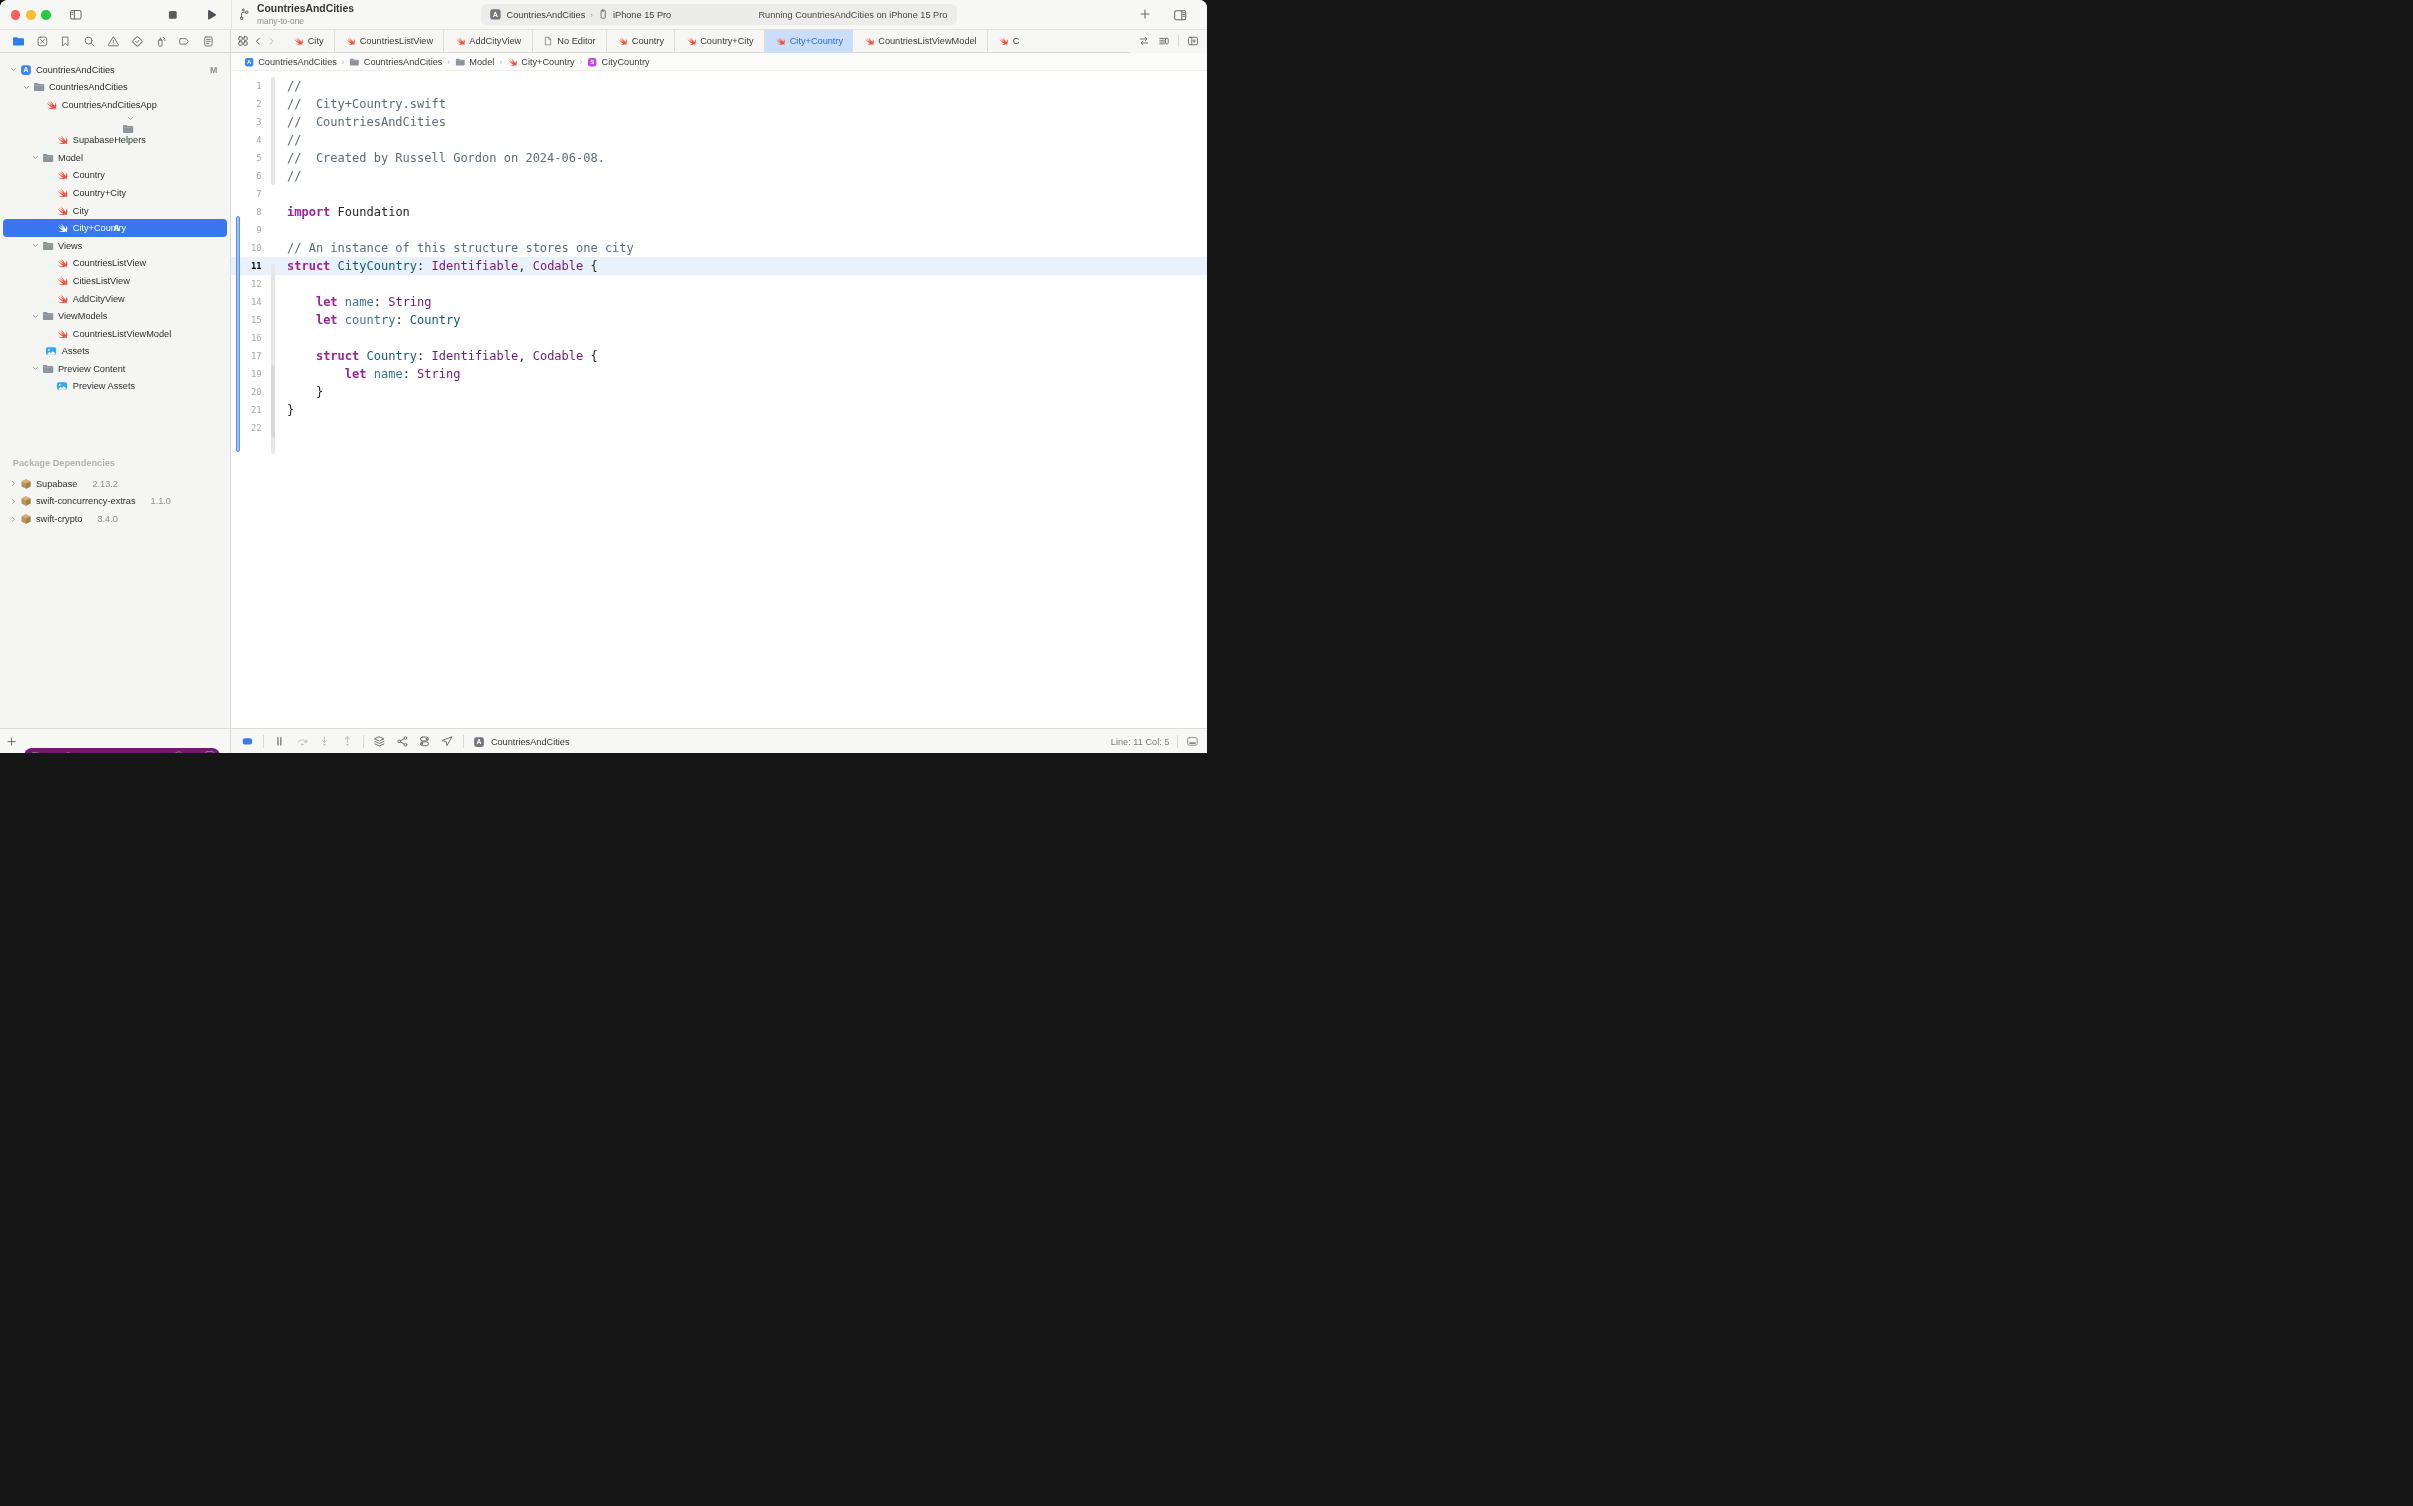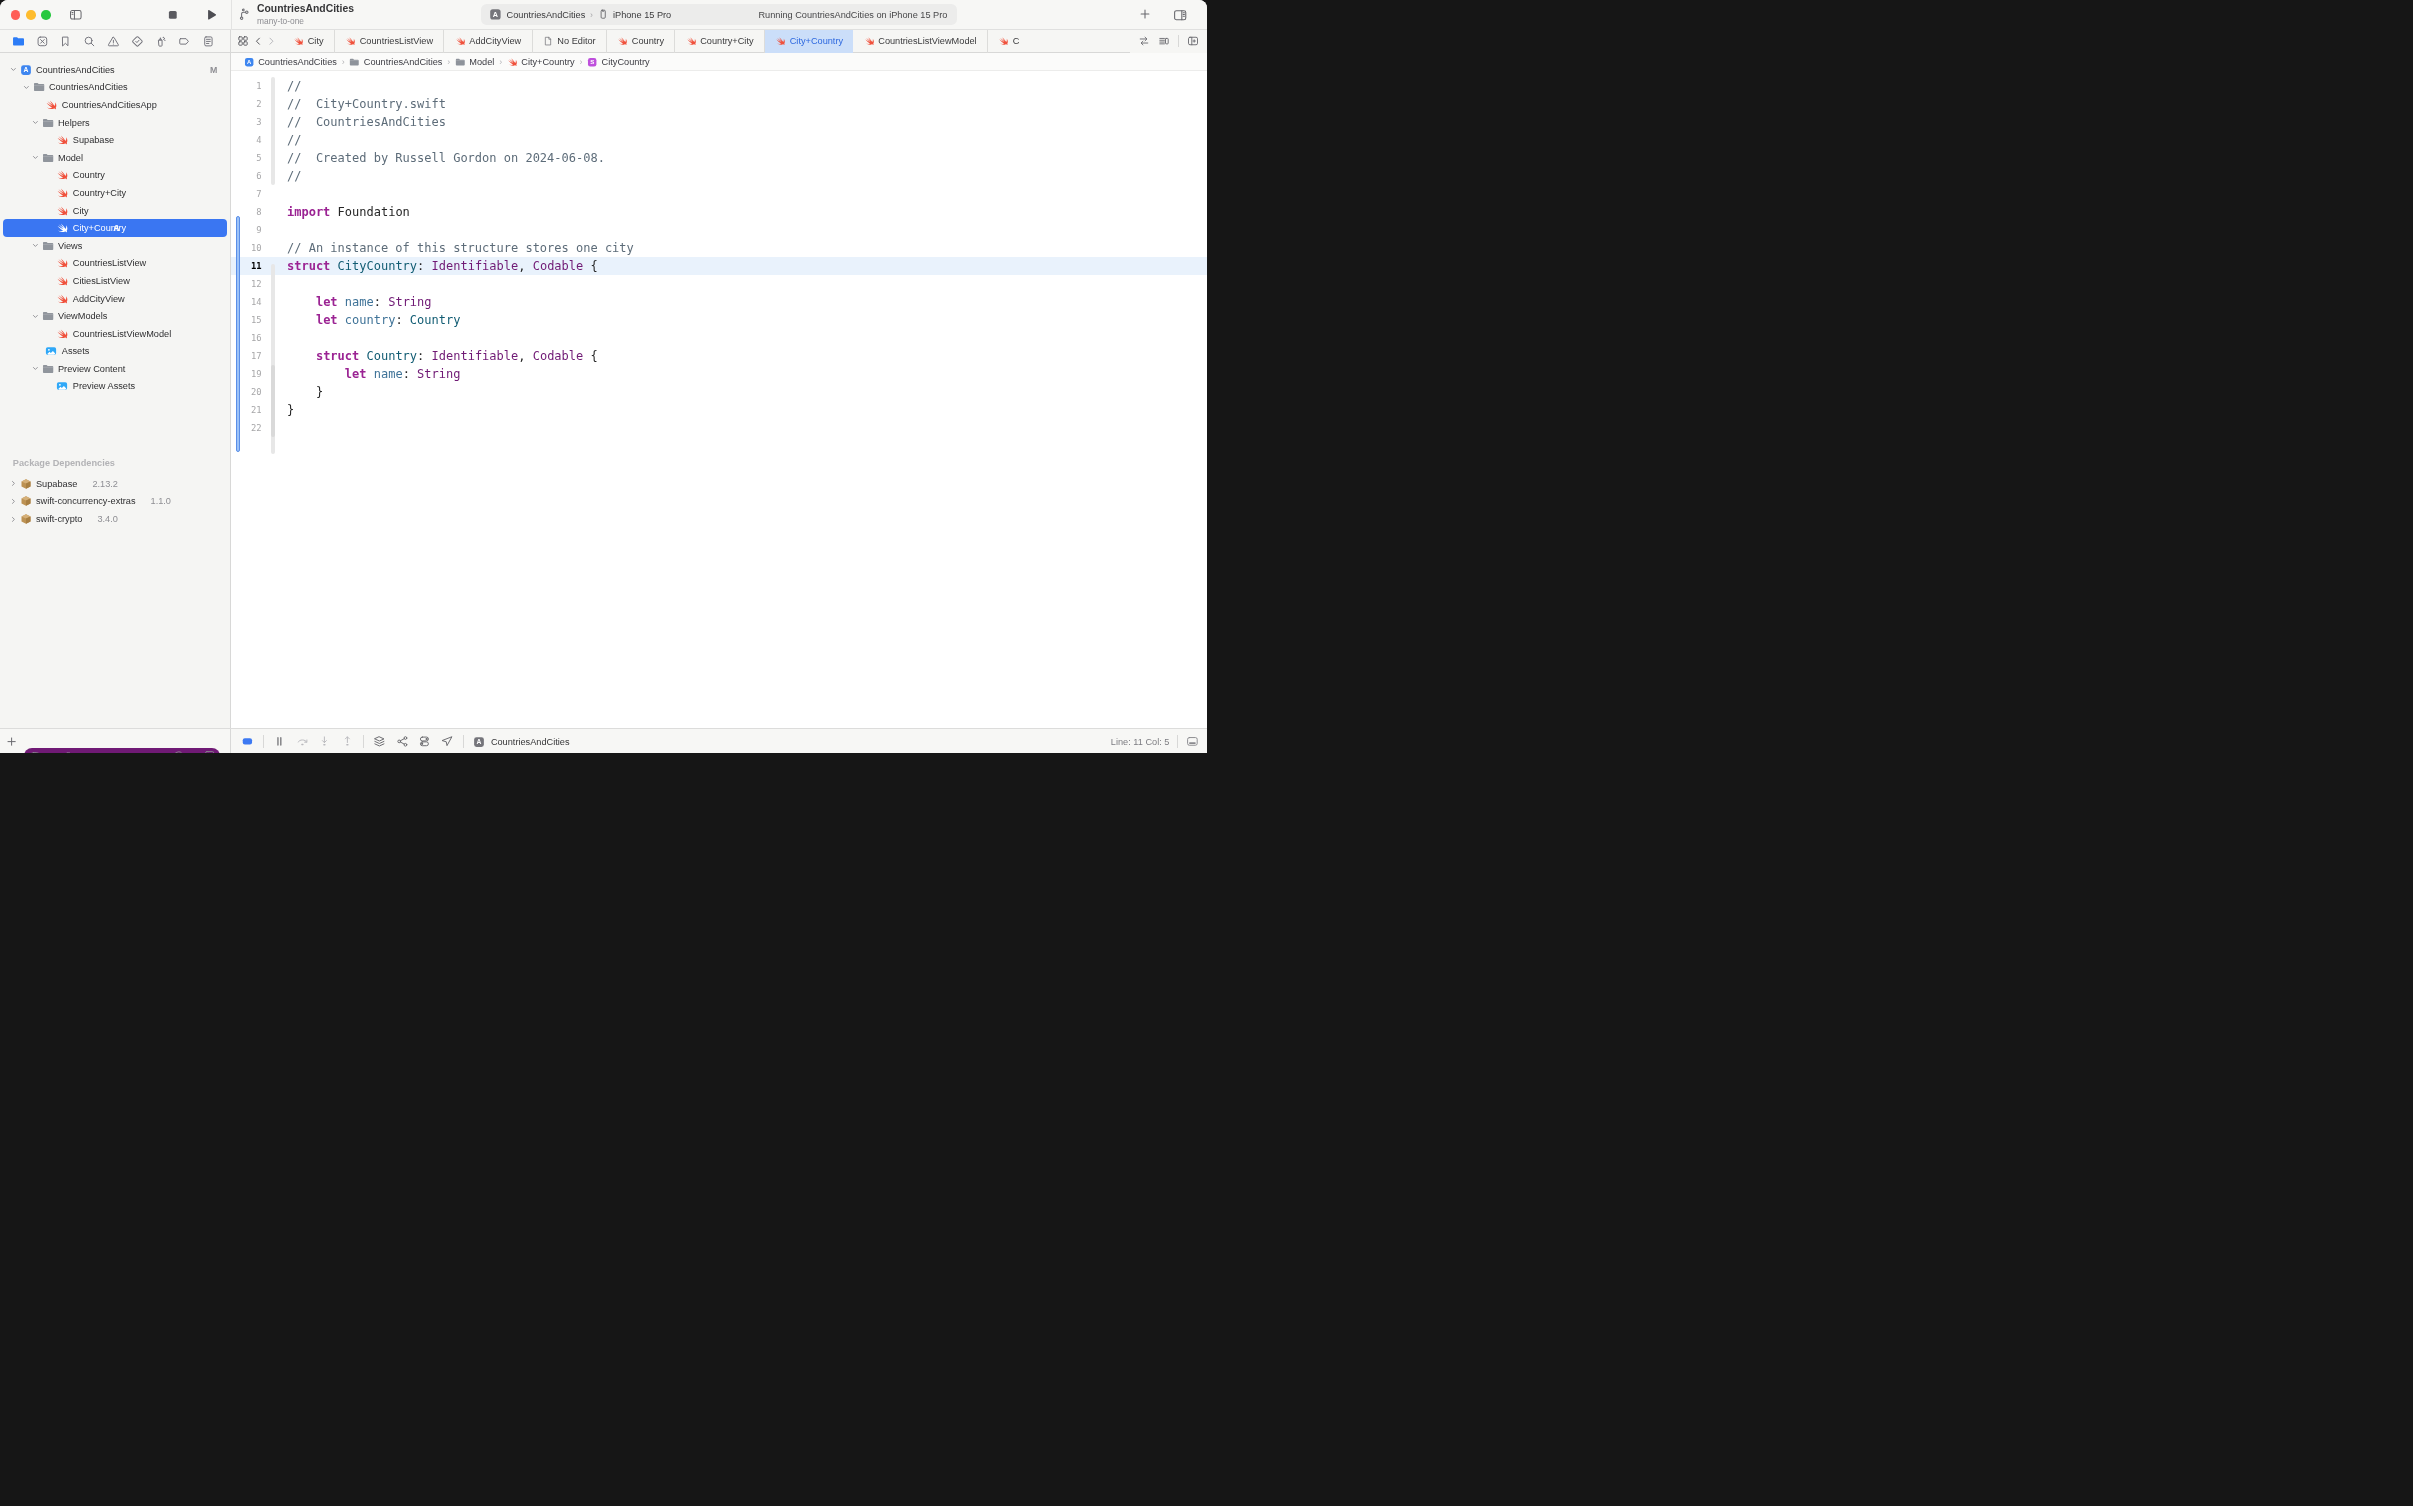--- a/index.html
+++ b/index.html
@@ -430,21 +430,21 @@
           <span>CountriesAndCities</span>
         </div>
         <div class="trow" style="padding-left: 45px;">
           <span class="icon swift">
             <svg width="12" height="12" viewBox="0 0 16 16" fill="none" stroke="currentColor" stroke-width="1.2" stroke-linecap="round" stroke-linejoin="round">
               <path stroke="none" fill="currentColor" d="M14.6 11.3c1-2 .6-4.6-1-6.9.3 1.9 0 3.6-.8 4.8A35 35 0 0 0 6.4 2c1 1.9 2.4 4 4 5.9C8.3 6.6 5.8 4.8 3.3 3c2 2.4 4.3 4.6 6.5 6.4C7.4 8.5 4.7 6.9 2 5c2.1 2.6 4.8 5 7.5 6.7-2 .8-4.4.7-6.8-.4 2.9 2 6.2 2.6 8.8 1.6 1-.4 2.3 0 2.9 1 .5-.9.4-1.9-.2-2.6z"></path>
             </svg>
           </span>
           <span>CountriesAndCitiesApp</span>
         </div>
-        <div class="trow" style="padding-left: 30px;">
+        <div class="trow" style="padding-left: 30px; flex-direction: column;">
           <span class="chev">
             <svg width="8.8" height="8.8" viewBox="0 0 16 16" fill="none" stroke="currentColor" stroke-width="1.6" stroke-linecap="round" stroke-linejoin="round">
               <path d="M4.4 6.3 8 9.9l3.6-3.6"></path>
             </svg>
           </span>
           <span class="icon folder">
             <svg width="12" height="12" viewBox="0 0 16 16" fill="none" stroke="currentColor" stroke-width="1.2" stroke-linecap="round" stroke-linejoin="round">
               <path stroke="none" fill="currentColor" d="M1.3 4.1c0-.7.6-1.3 1.3-1.3h3.1c.4 0 .7.1 1 .4l1 .9h6c.7 0 1.3.6 1.3 1.3v6.5c0 .7-.6 1.3-1.3 1.3H2.6c-.7 0-1.3-.6-1.3-1.3V4.1z"></path>
               <path stroke="none" fill="#ffffff" opacity=".3" d="M1.3 5.2h13.4v.7H1.3z"></path>
             </svg>

